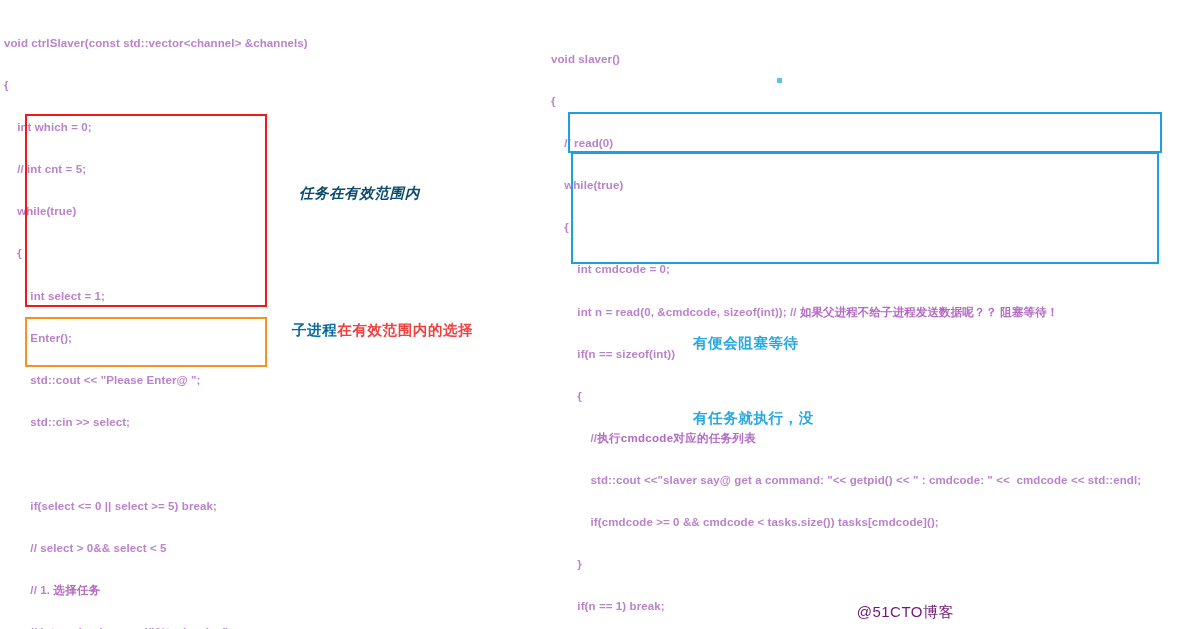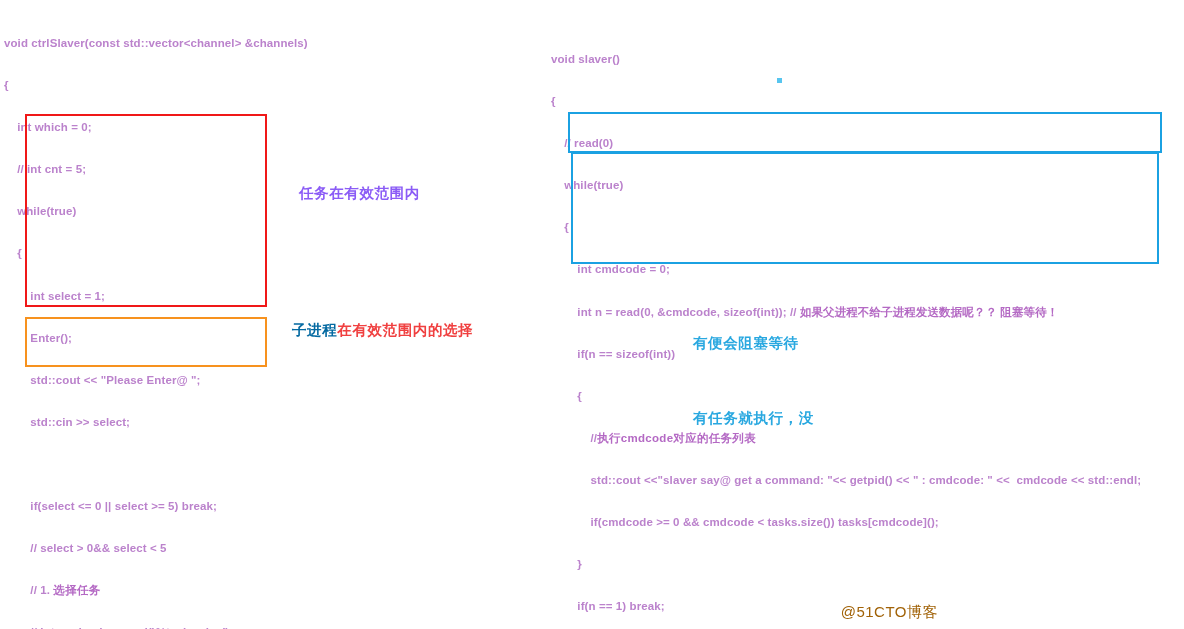--- a/index.html
+++ b/index.html
@@ -13,20 +13,21 @@
     position: relative;
     overflow: hidden;
     font-family: "Liberation Sans", "DejaVu Sans", sans-serif;
   }
 
   #canvas {
     position: absolute;
     left: 0; top: 0;
     width: 952px;
     height: 629px;
+    padding-left: 16px;
   }
 
   
   .pane {
     position: absolute;
     font-family: "Liberation Sans", "DejaVu Sans", sans-serif;
     font-size: 11.5px;
     font-weight: bold;
     color: #bb82cc;
     letter-spacing: 0.1px;
@@ -84,40 +85,40 @@
   
   .annot {
     position: absolute;
     font-family: "Liberation Sans", "DejaVu Sans", sans-serif;
     font-weight: bold;
     font-size: 14.5px;
     line-height: 25px;
     letter-spacing: 0.6px;
     white-space: pre;
   }
-  #annot-red    { left: 299px; top: 131px;  color: #8b5cf6; }
+  #annot-red    { left: 299px; top: 131px;  color: #0c4a6e; font-style: italic; }
   #annot-orange { left: 292px; top: 318px;  color: #f04040; }
   #annot-orange .hl { color: #0369a1; }
   #annot-blue   { left: 693px; top: 281px;  color: #29a8e0; }
 
   
   #blue-dot {
     position: absolute;
     left: 777px; top: 78px;
     width: 5px; height: 5px;
     background: #57c5ef;
   }
 
   
   #watermark {
     position: absolute;
     right: 14px; bottom: 7px;
     font-family: "Liberation Sans", "DejaVu Sans", sans-serif;
     font-size: 15px;
-    color: #a16207;
+    color: #701a75;
     letter-spacing: 0.5px;
     white-space: pre;
   }
 </style>
 </head>
 <body>
 
 <div id="canvas">
 
   <div id="pane-left" class="pane">

